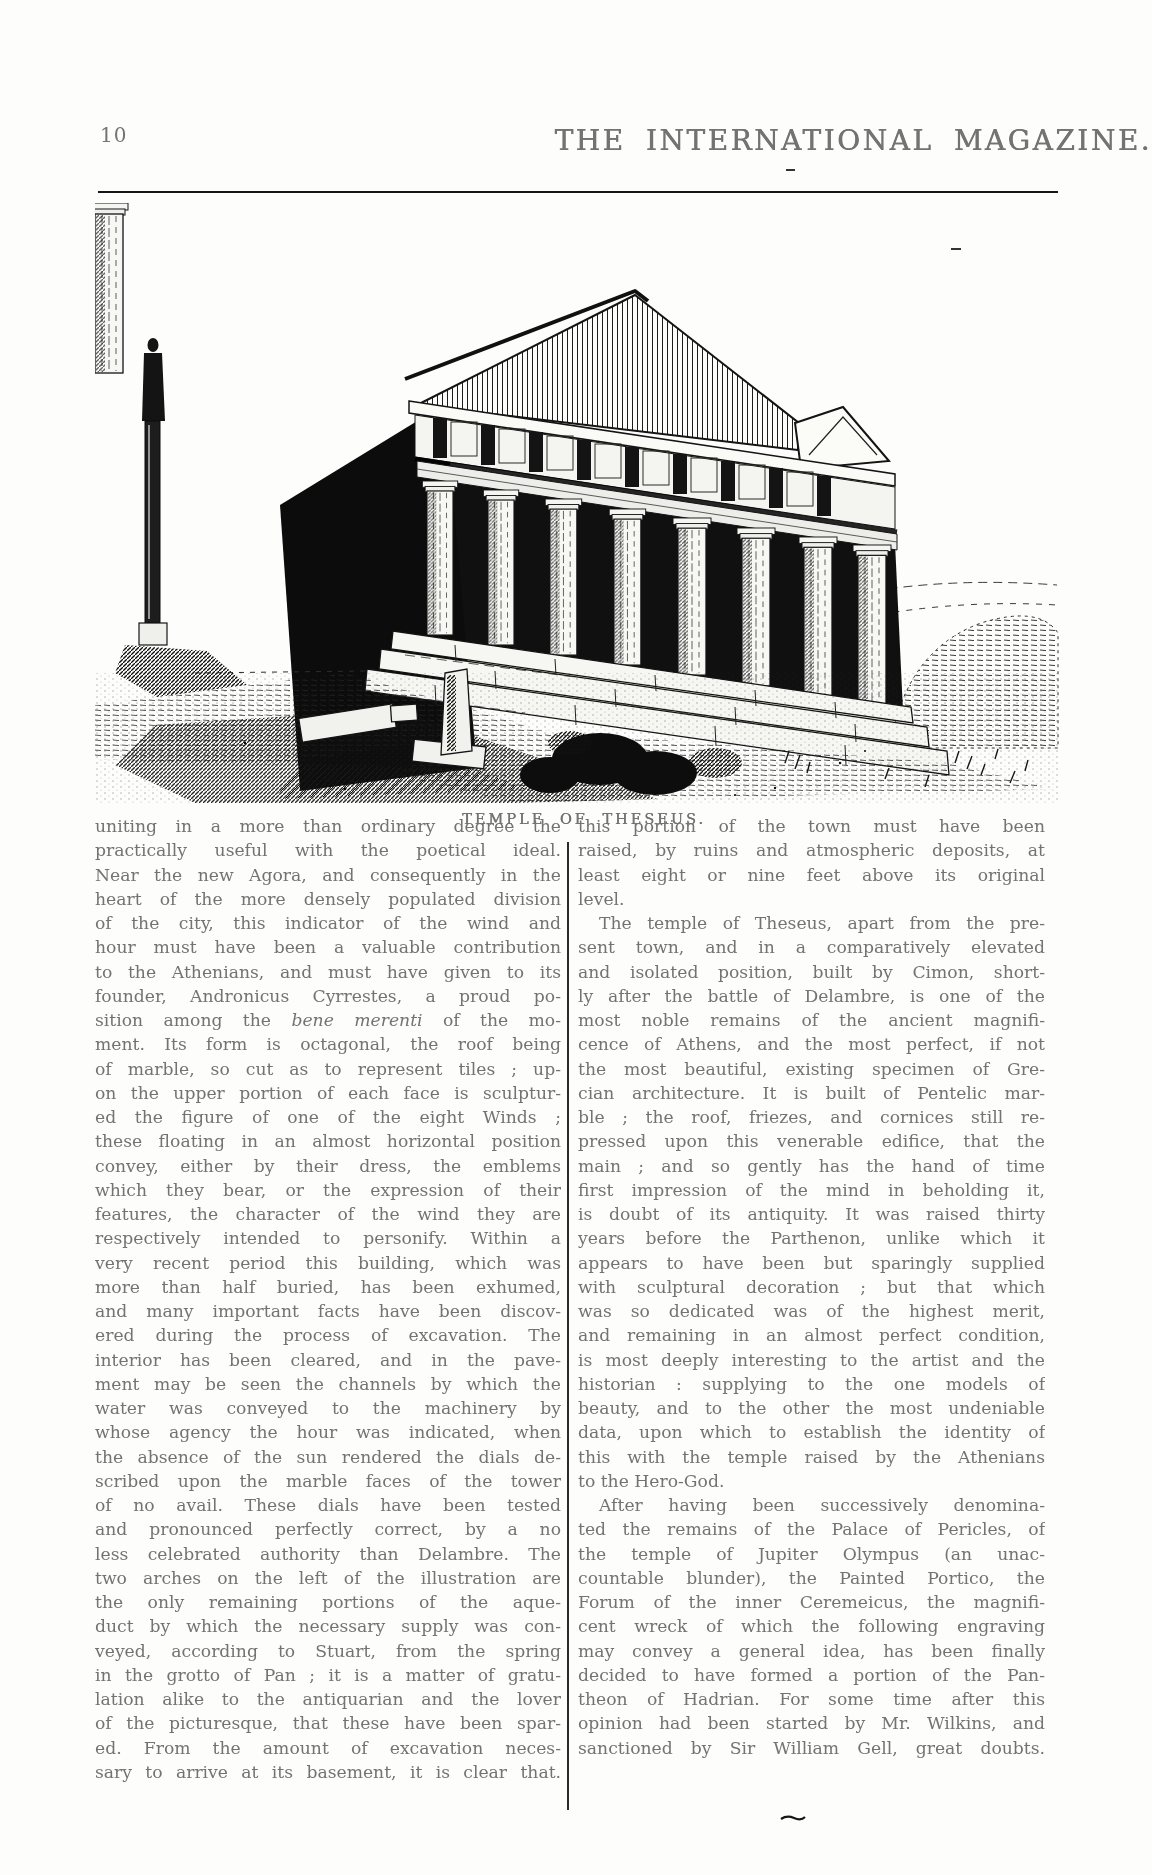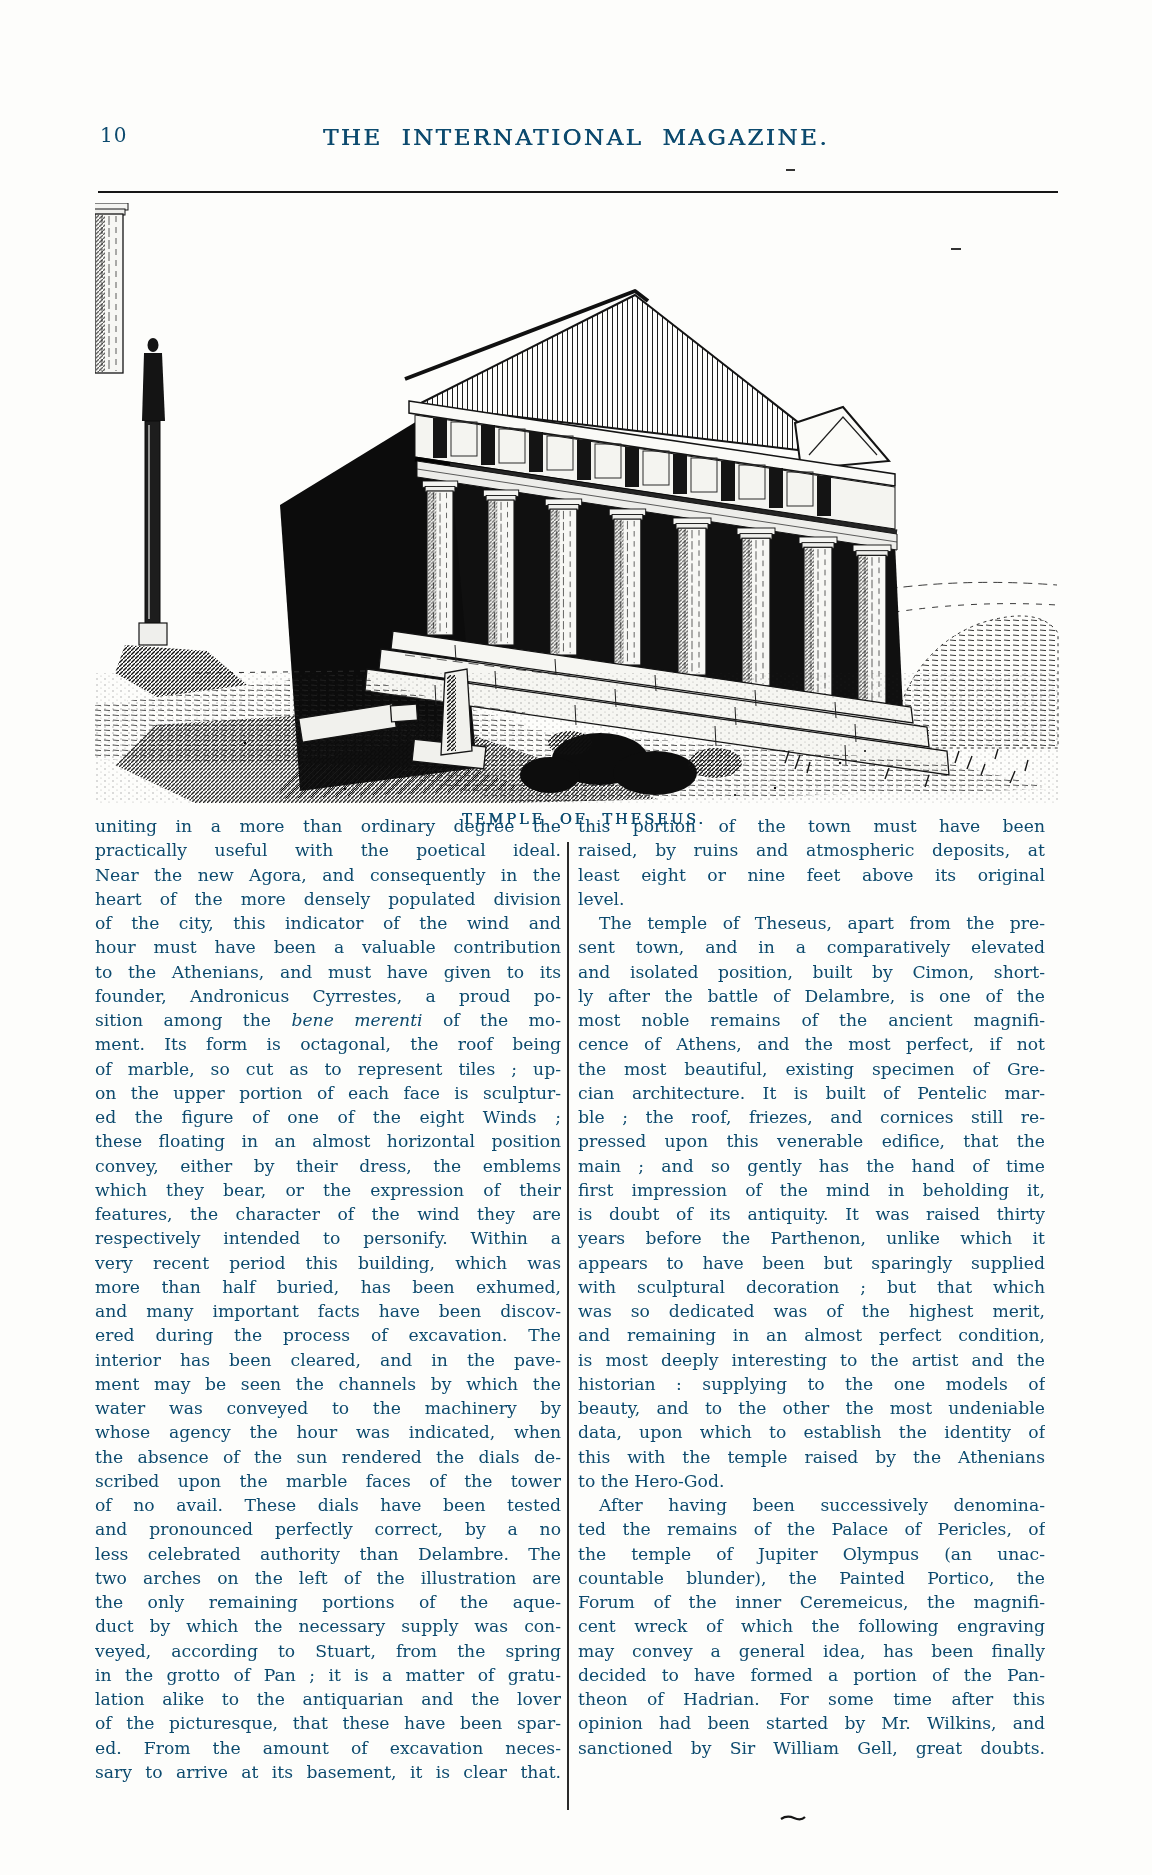--- a/index.html
+++ b/index.html
@@ -1,33 +1,33 @@
 <!DOCTYPE html>
 <html><head>
 <meta charset="utf-8">
 <style>
   html,body{margin:0;padding:0;background:#e8e6e0;}
   .page{
     position:relative;
     width:1152px;height:1875px;
     margin:0 auto;
     background:#fdfdfb;
-    color:#0c4a6e;
+    color:#737373;
     font-family:"DejaVu Serif","Liberation Serif",serif;
     overflow:hidden;
   }
   
   .page-number{
     position:absolute;left:100px;top:123px;
     font-size:20px;letter-spacing:1px;
   }
   .masthead{
     position:absolute;left:0;right:0;top:124px;
-    text-align:center;
-    font-size:23px;letter-spacing:2.5px;word-spacing:9px;
+    text-align:right;
+    font-size:28px;letter-spacing:2.5px;word-spacing:9px;
     text-shadow:0.5px 0 0 currentColor;
   }
   .header-rule{
     position:absolute;left:98px;top:191px;width:960px;height:2px;
     background:#161616;
     box-shadow:0 3px 0 -1.2px rgba(20,20,20,.35);
   }
   .ink-speck-top{
     position:absolute;left:786px;top:169px;width:9px;height:2px;background:#333;
   }

